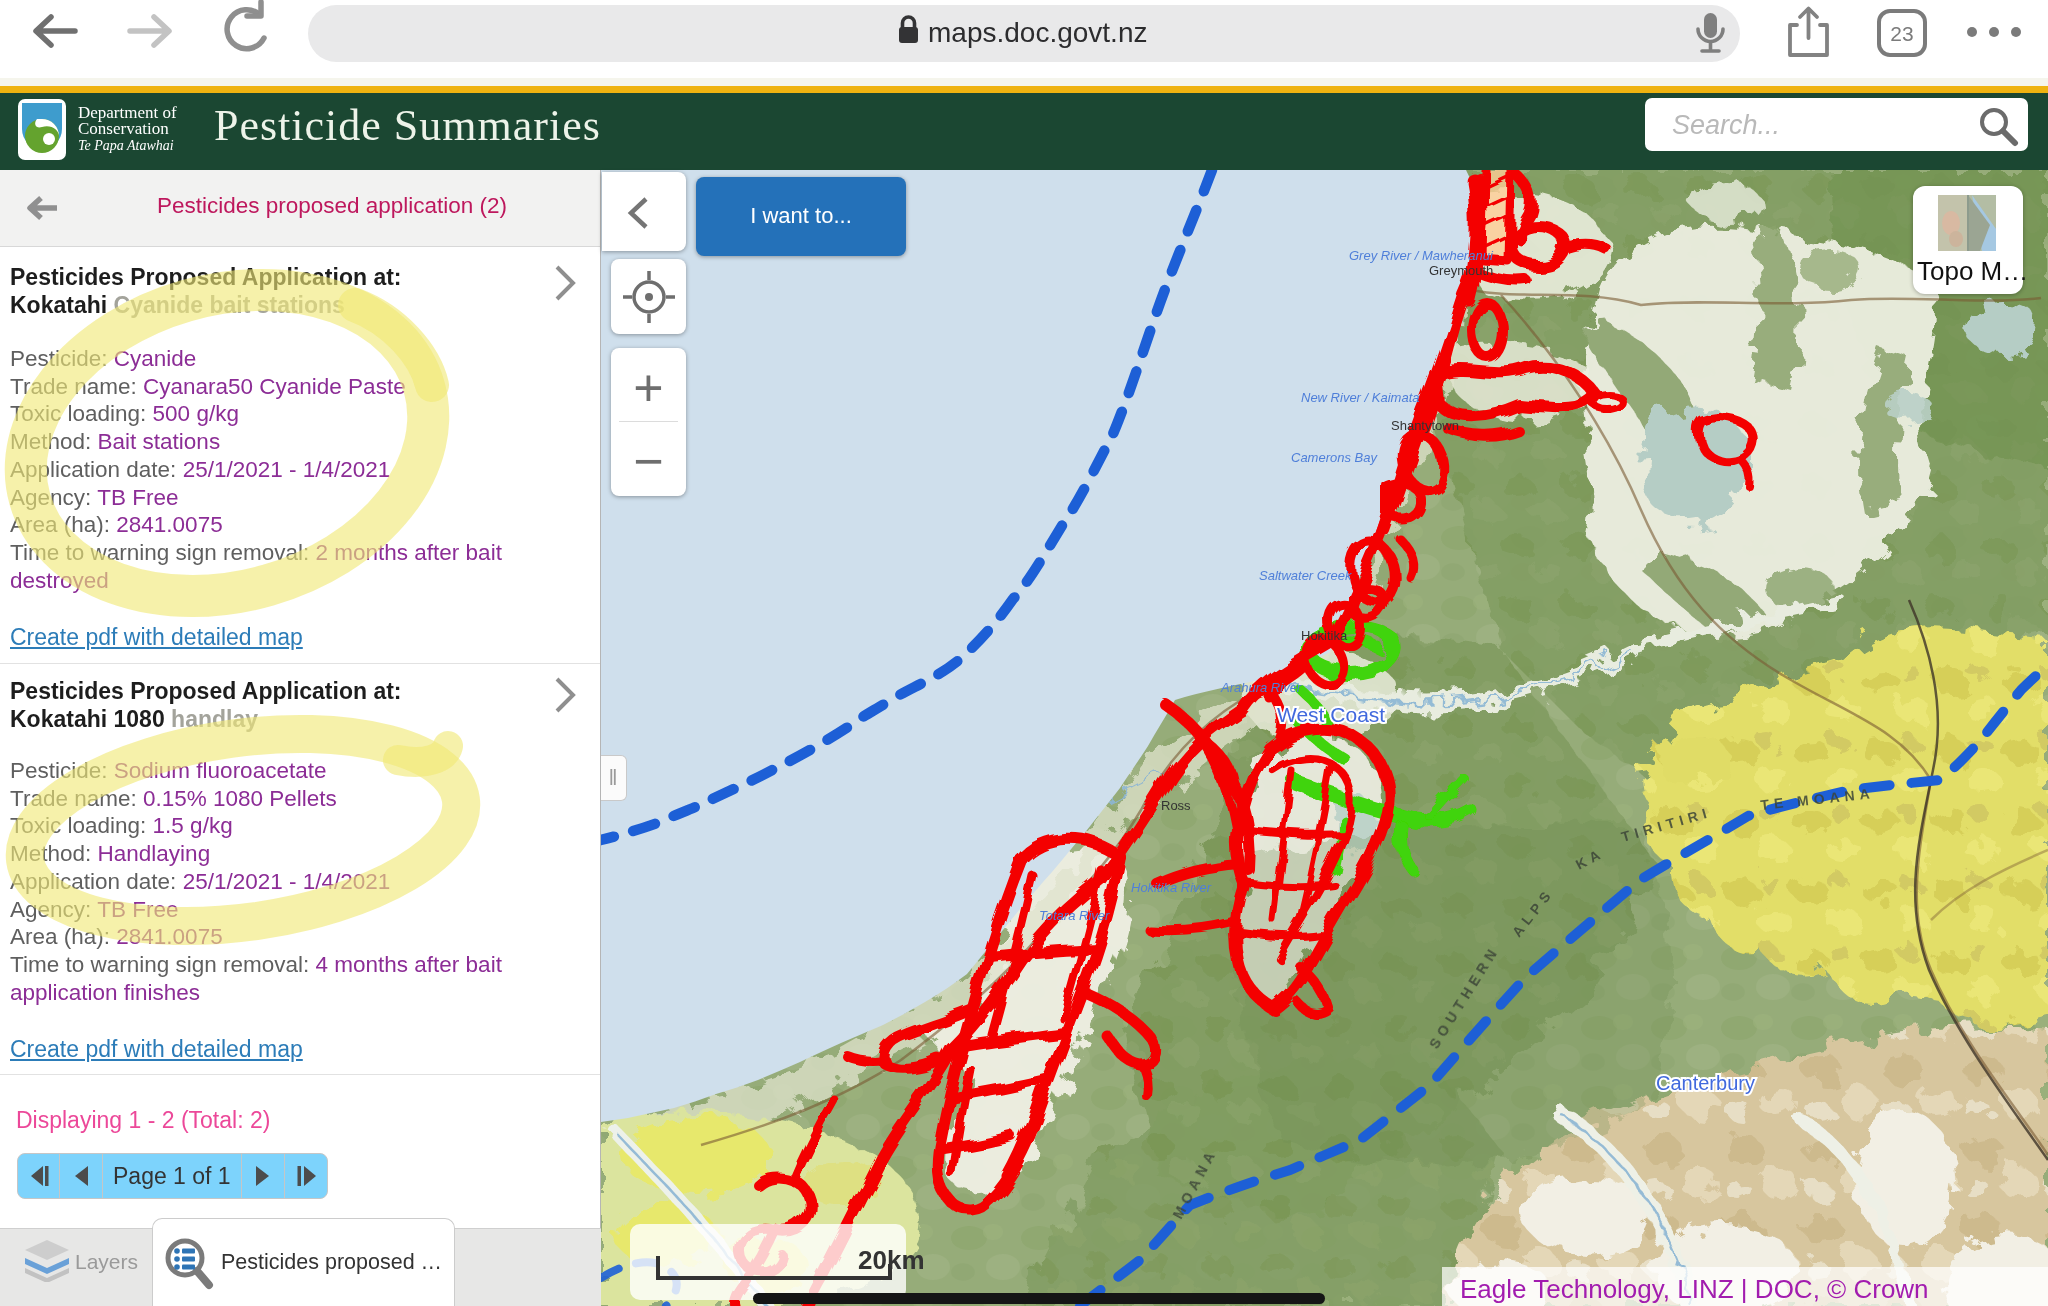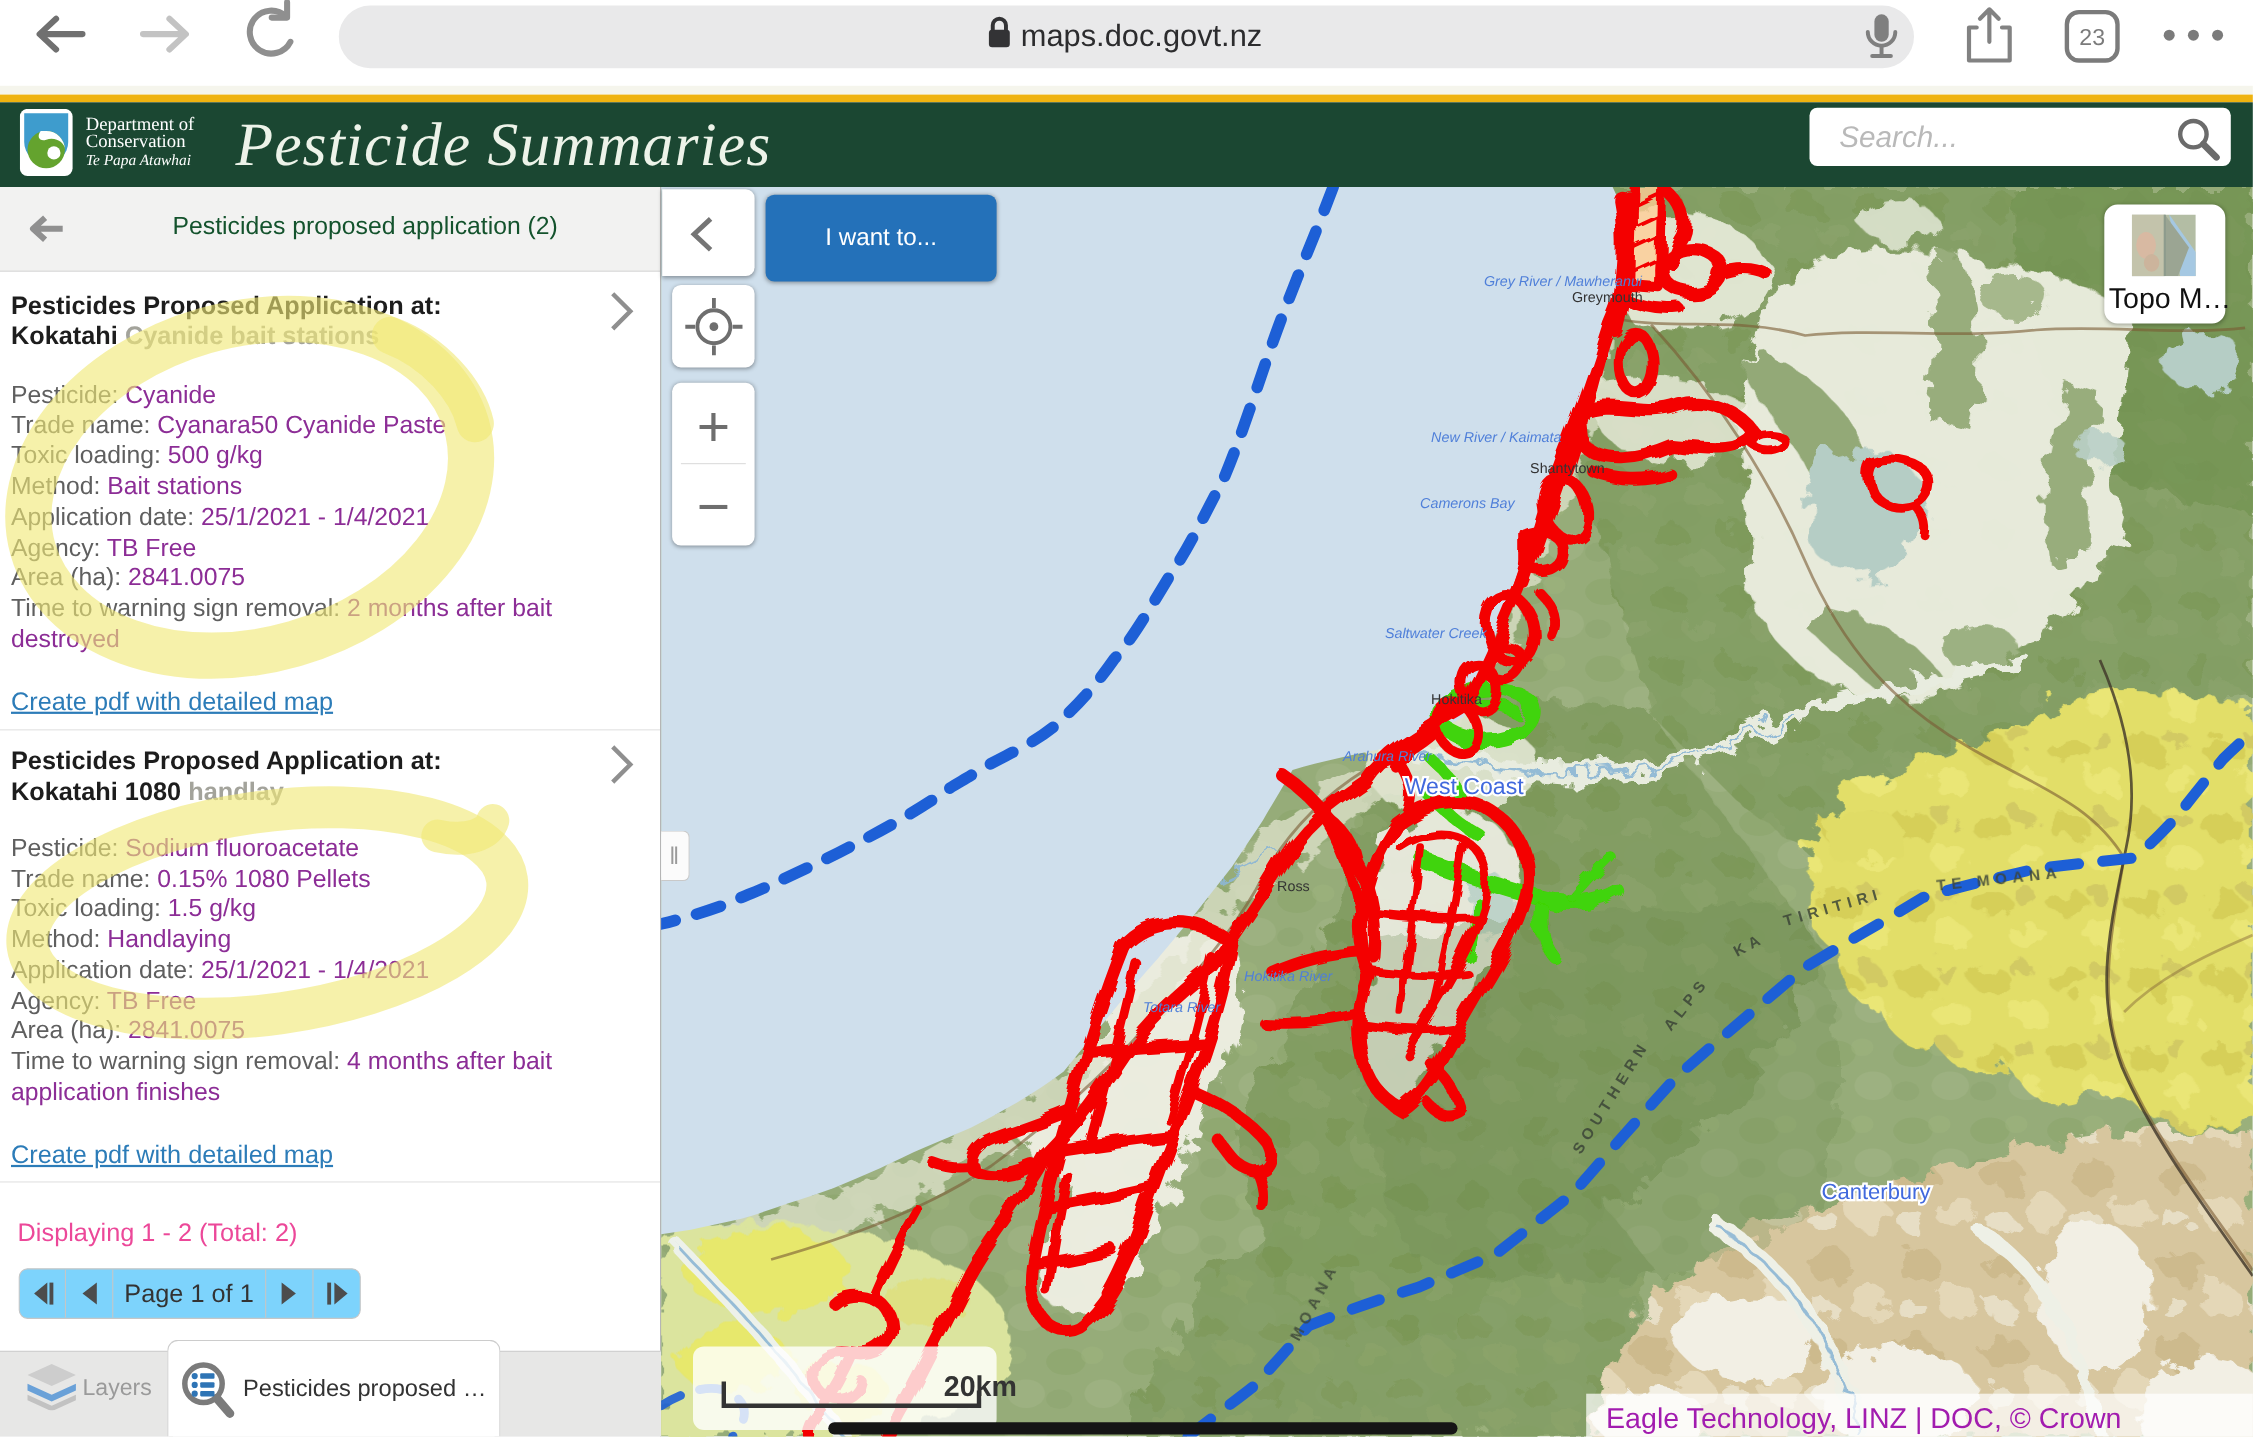--- a/index.html
+++ b/index.html
@@ -6,29 +6,29 @@
   html,body { width:2048px; height:1306px; overflow:hidden; font-family:"Liberation Sans", sans-serif; background:#fff; }
   .abs { position:absolute; }
   
   #chrome { left:0; top:0; width:2048px; height:78px; background:#fff; }
   #chromepad { left:0; top:78px; width:2048px; height:8px; background:#f5f5ec; }
   #gold { left:0; top:86px; width:2048px; height:7px; background:#efb310; }
   #urlpill { left:308px; top:5px; width:1432px; height:57px; background:#e9e9ea; border-radius:29px; }
   #urltext { left:928px; top:17px; font-size:28px; color:#2c2c2e; }
   
   #appbar { left:0; top:93px; width:2048px; height:77px; background:#1b4732; }
-  #apptitle { left:214px; top:100px; font-family:"Liberation Serif", serif; font-size:56px; color:#edf3e9; letter-spacing:1px;font-style:italic; }
+  #apptitle { left:214px; top:100px; font-family:"Liberation Serif", serif; font-size:44px; color:#edf3e9; letter-spacing:1px; }
   #doctext { left:78px; top:105px; color:#fff; font-family:"Liberation Serif", serif; font-size:17px; line-height:16px; }
   #doctext .maori { font-style:italic; font-size:14px; }
   #searchbox { left:1645px; top:98px; width:383px; height:53px; background:#fff; border-radius:7px; }
   #searchph { left:1672px; top:110px; font-size:27px; color:#b9b9b9; font-style:italic;text-align:center; }
   
   #sidebar { left:0; top:170px; width:601px; height:1136px; background:#fff; border-right:1px solid #b5b5b5; }
   #sbhead { left:0; top:0px; width:600px; height:77px; background:#f2f2f1; border-bottom:1px solid #d8d8d8; }
-  #sbtitle { left:0; top:25px; width:664px; text-align:center; font-size:22.5px; color:#14532d; }
+  #sbtitle { left:0; top:25px; width:664px; text-align:center; font-size:22.5px; color:#be185d; }
   .itemtitle { font-size:23px; font-weight:bold; color:#1d1d1d; line-height:28px; }
   .graysfx { color:#a3a39b; }
   .details { font-size:22.5px; line-height:27.7px; color:#5f5f5f; }
   .details b { font-weight:normal; color:#8c2d96; }
   .pdflink { font-size:23px; color:#2c7cb8; text-decoration:underline; }
   .divider { width:600px; height:1px; background:#e2e2e2; }
   #dispbar { font-size:23px; color:#ec4899; }
   #pager { left:17px; top:983px; height:46px; display:flex; border:1px solid #c6c6c6; border-radius:8px; overflow:hidden; background:#7dd3fc; }
   #pager .pbtn { height:44px; border-right:1px solid #c6c6c6; display:flex; align-items:center; justify-content:center; color:#4c4c4c; }
   #pager .pbtn:last-child { border-right:none; }

